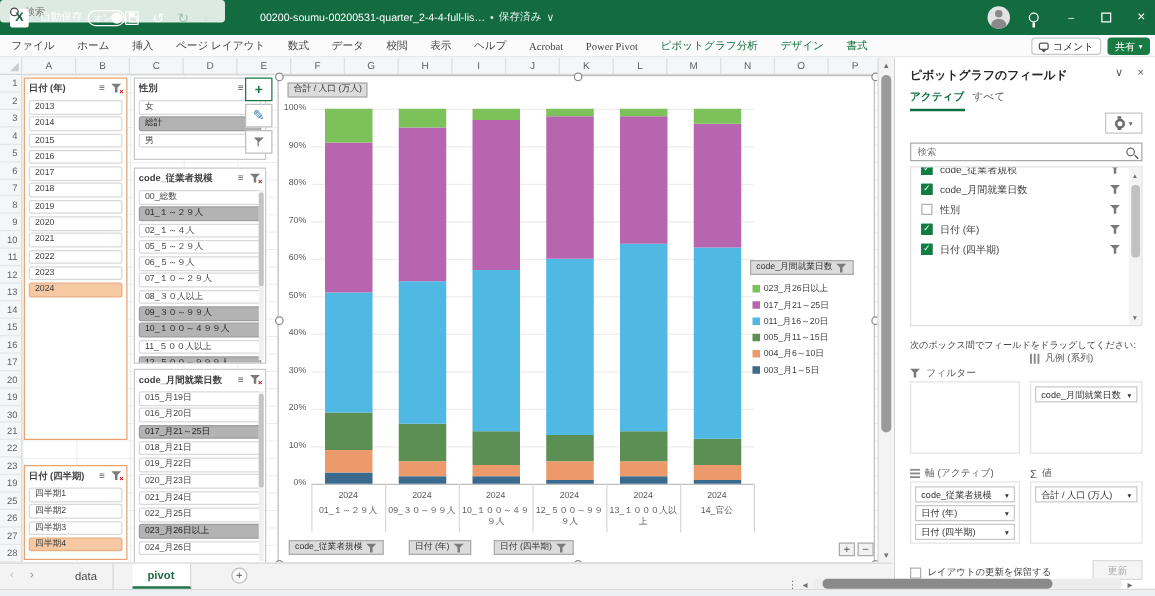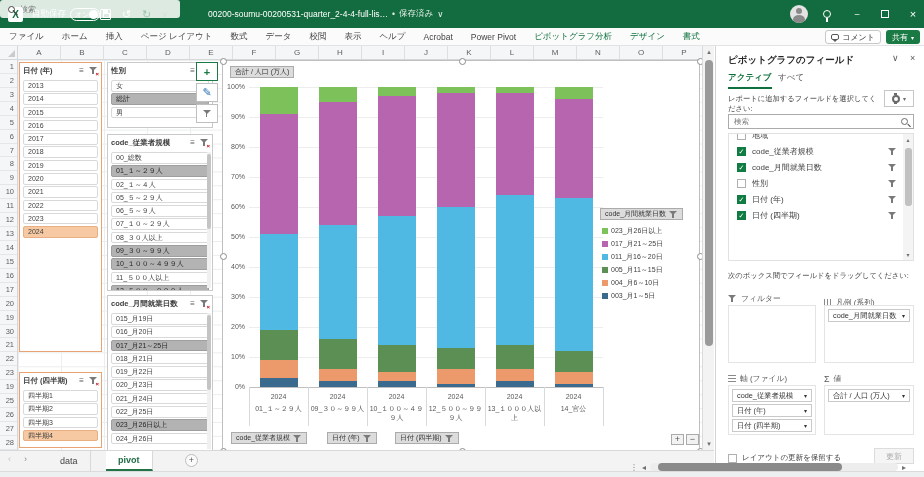--- a/index.html
+++ b/index.html
@@ -218,21 +218,21 @@
     </div>
   <div class="tb-item win-max">
       <span class="sq"></span>
     </div>
   <div class="tb-item win-close">
       <span>×</span>
     </div>
 </div>
 
 <div class="ribbon">
-  <div id="ribbon-tabs" style="display:flex;">
+  <div id="ribbon-tabs" style="display:flex;font-family:Liberation Serif, serif;">
       <div class="rtab">ファイル</div>
       <div class="rtab">ホーム</div>
       <div class="rtab">挿入</div>
       <div class="rtab">ページ レイアウト</div>
       <div class="rtab">数式</div>
       <div class="rtab">データ</div>
       <div class="rtab">校閲</div>
       <div class="rtab">表示</div>
       <div class="rtab">ヘルプ</div>
       <div class="rtab">Acrobat</div>
@@ -563,35 +563,30 @@
   <div class="th"></div>
   <div class="arr" style="bottom:2px;">▾</div>
 </div>
 
 <div class="pane">
   <div class="pane-title">ピボットグラフのフィールド</div>
   <div class="pane-x" style="left:176px;">∨</div>
   <div class="pane-x" style="left:194px;">×</div>
   <div class="pane-tab active" style="left:12px;">アクティブ</div>
   <div class="pane-tab" style="left:62px;">すべて</div>
-  <div class="pane-instr">レポートに追加するフィールドを選択してください:</div>
   <div class="gear-btn">
     <span class="gear"></span>
     <span style="font-size:6px; color:#6B6B6B;">▾</span>
   </div>
   <div class="pane-search">
     <input placeholder="検索" style="">
     <span class="mag" style="border-color:#6B6B6B;"></span>
   </div>
   <div class="field-list">
     <div class="fl-inner" id="field-list-inner">
-        <div class="fl-row">
-          <div class="cb"></div>
-          <div class="fl-label">地域</div>
-        </div>
         <div class="fl-row">
           <div class="cb on">✓</div>
           <div class="fl-label">code_従業者規模</div>
           <div class="funnel"></div>
         </div>
         <div class="fl-row">
           <div class="cb on">✓</div>
           <div class="fl-label">code_月間就業日数</div>
           <div class="funnel"></div>
         </div>
@@ -616,35 +611,35 @@
       <div class="th"></div>
       <div class="arr" style="bottom:2px;">▾</div>
     </div>
   </div>
   <div class="drag-instr">次のボックス間でフィールドをドラッグしてください:</div>
 
   <div class="area-head" style="left:12px; top:247px;">
     <span class="funnel"></span>
     <span>フィルター</span>
   </div>
-  <div class="area-head" style="left:108px; top:251px;">
+  <div class="area-head" style="left:108px; top:235px;">
     <span class="cols-ico"></span>
     <span>凡例 (系列)</span>
   </div>
   <div class="area-box" style="left:12px; top:259px; width:88px; height:58px;" id="box-filters"></div>
   <div class="area-box" style="left:108px; top:259px; width:90px; height:58px;" id="box-legend">
       <div class="chip">
         <div>code_月間就業日数</div>
         <div style="font-size: 6px;">▾</div>
       </div>
     </div>
 
   <div class="area-head" style="left:12px; top:327px;">
     <span class="bars-ico"></span>
-    <span>軸 (ファイル)</span>
+    <span>軸 (アクティブ)</span>
   </div>
   <div class="area-head" style="left:108px; top:327px;">
     <span class="sigma">Σ</span>
     <span>値</span>
   </div>
   <div class="area-box" style="left:12px; top:339px; width:88px; height:50px;" id="box-axis">
       <div class="chip">
         <div>code_従業者規模</div>
         <div style="font-size: 6px;">▾</div>
       </div>

